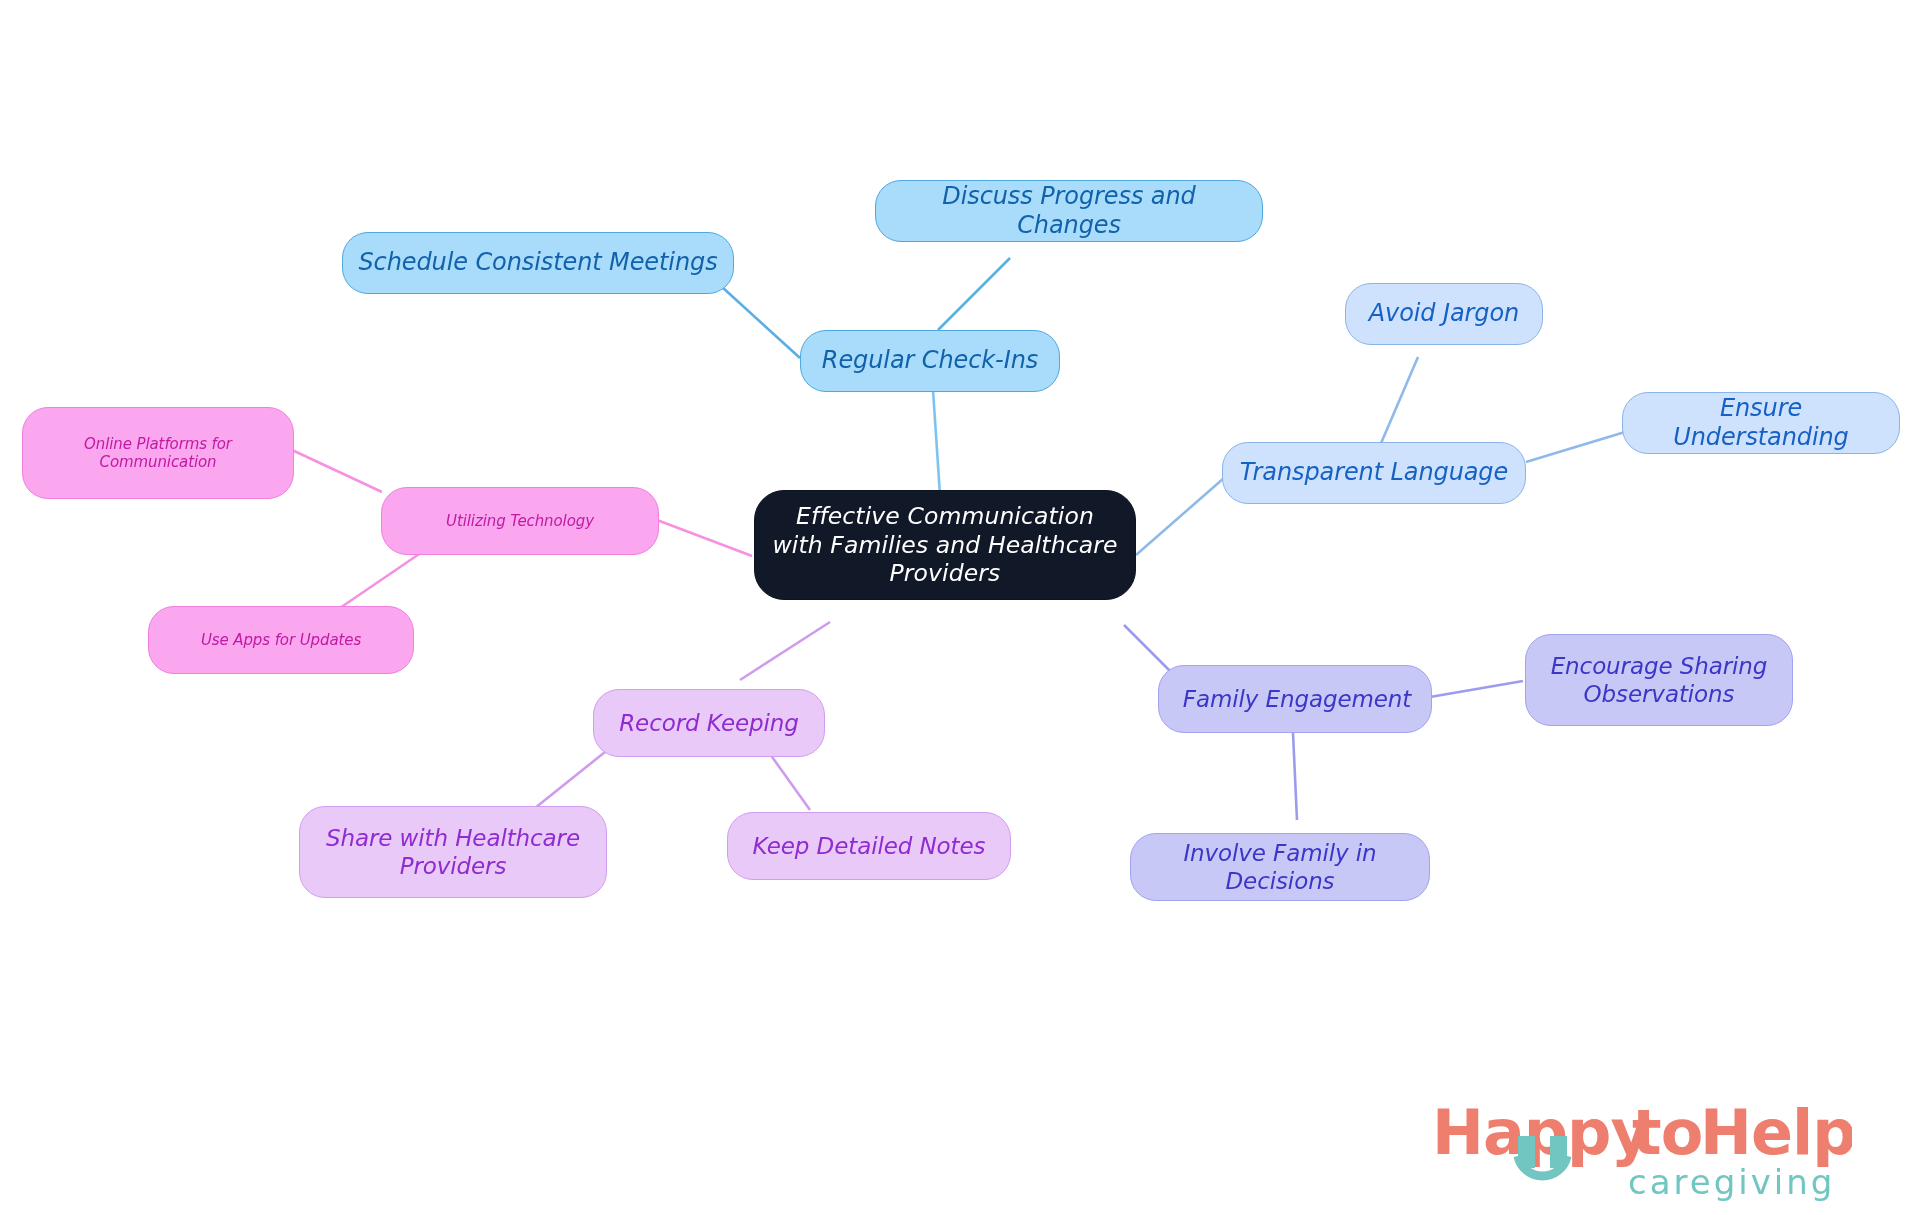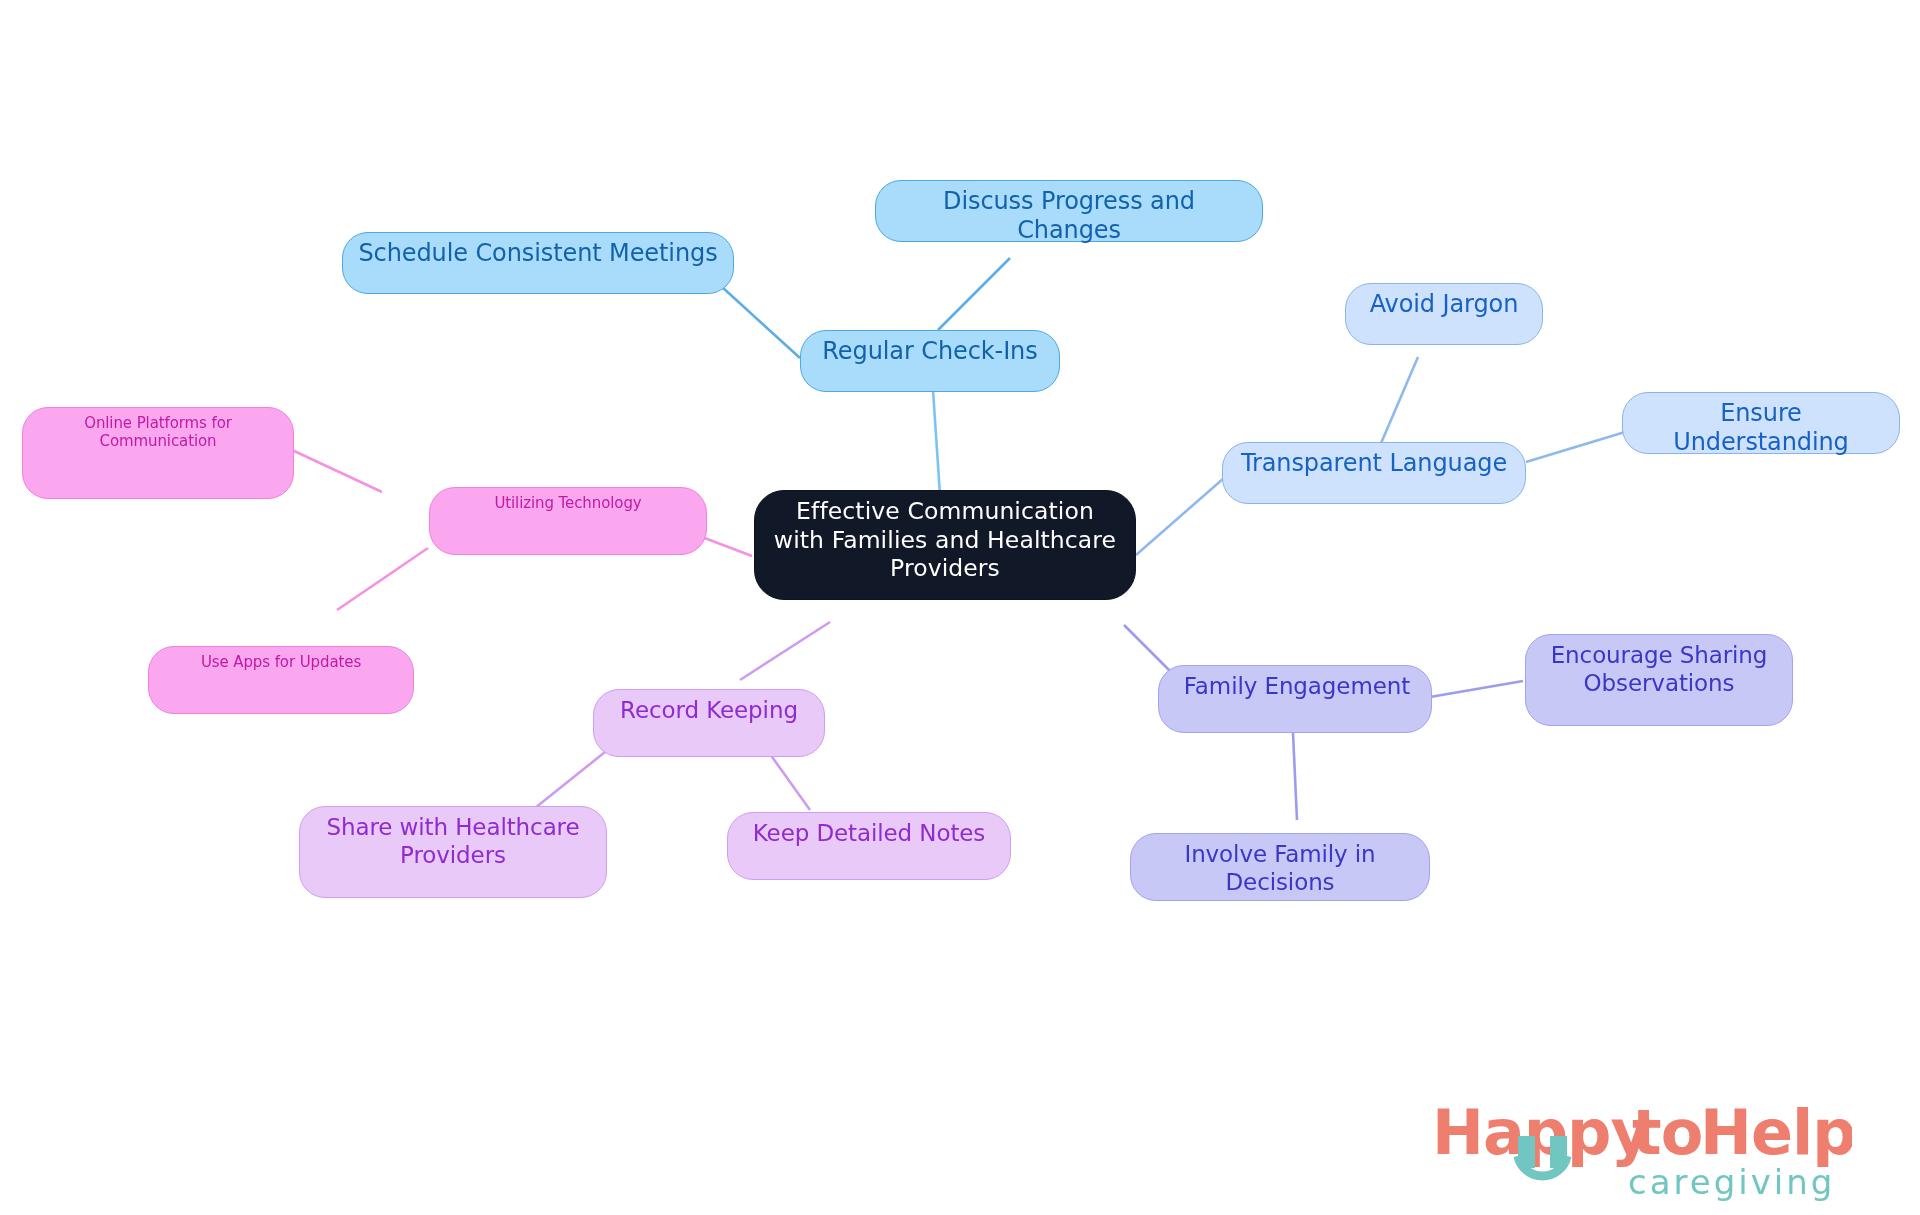--- a/index.html
+++ b/index.html
@@ -29,28 +29,30 @@
     top: 0;
     width: 1920px;
     height: 1215px;
     pointer-events: none;
   }
 
   .node {
     position: absolute;
     box-sizing: border-box;
     display: flex;
+    align-items: center;
     justify-content: center;
     text-align: center;
     border-radius: 26px;
     border-width: 1.5px;
     border-style: solid;
     line-height: 1.22;
     padding: 6px 14px;
     letter-spacing: -0.1px;
+    font-style: italic;
   }
 
   .node.root {
     border-radius: 30px;
     border-color: #0d1321;
     background: #111827;
     color: #ffffff;
     font-size: 23.5px;
     font-weight: 400;
     letter-spacing: 0.1px;
@@ -182,29 +184,29 @@
   </div>
 
   <div class="node violet" style="left:299px; top:806px; width:308px; height:92px;">
     <span>Share with Healthcare Providers</span>
   </div>
 
   <div class="node violet" style="left:727px; top:812px; width:284px; height:68px;">
     <span>Keep Detailed Notes</span>
   </div>
 
-  <div class="node pink" style="left:381px; top:487px; width:278px; height:68px;margin-left:48px;">
+  <div class="node pink" style="left:381px; top:487px; width:278px; height:68px;">
     <span>Utilizing Technology</span>
   </div>
 
   <div class="node pink" style="left:22px; top:407px; width:272px; height:92px;">
     <span>Online Platforms for Communication</span>
   </div>
 
-  <div class="node pink" style="left:148px; top:606px; width:266px; height:68px;margin-top:40px;">
+  <div class="node pink" style="left:148px; top:606px; width:266px; height:68px;">
     <span>Use Apps for Updates</span>
   </div>
 
   <div class="logo">
     <svg viewBox="0 0 420 108" width="420" height="108">
       <text x="0" y="58" font-family="&quot;DejaVu Sans&quot;, &quot;Liberation Sans&quot;, sans-serif" font-size="62" font-weight="700" fill="#ee7e6e" letter-spacing="-1">Happy</text>
 
       <rect x="86" y="40" width="17" height="32" fill="#72c6c2"></rect>
       <rect x="118" y="40" width="17" height="32" fill="#72c6c2"></rect>
       <path d="M 86 60 A 25 25 0 0 0 135 60" stroke="#72c6c2" stroke-width="9" fill="none" stroke-linecap="butt"></path>

